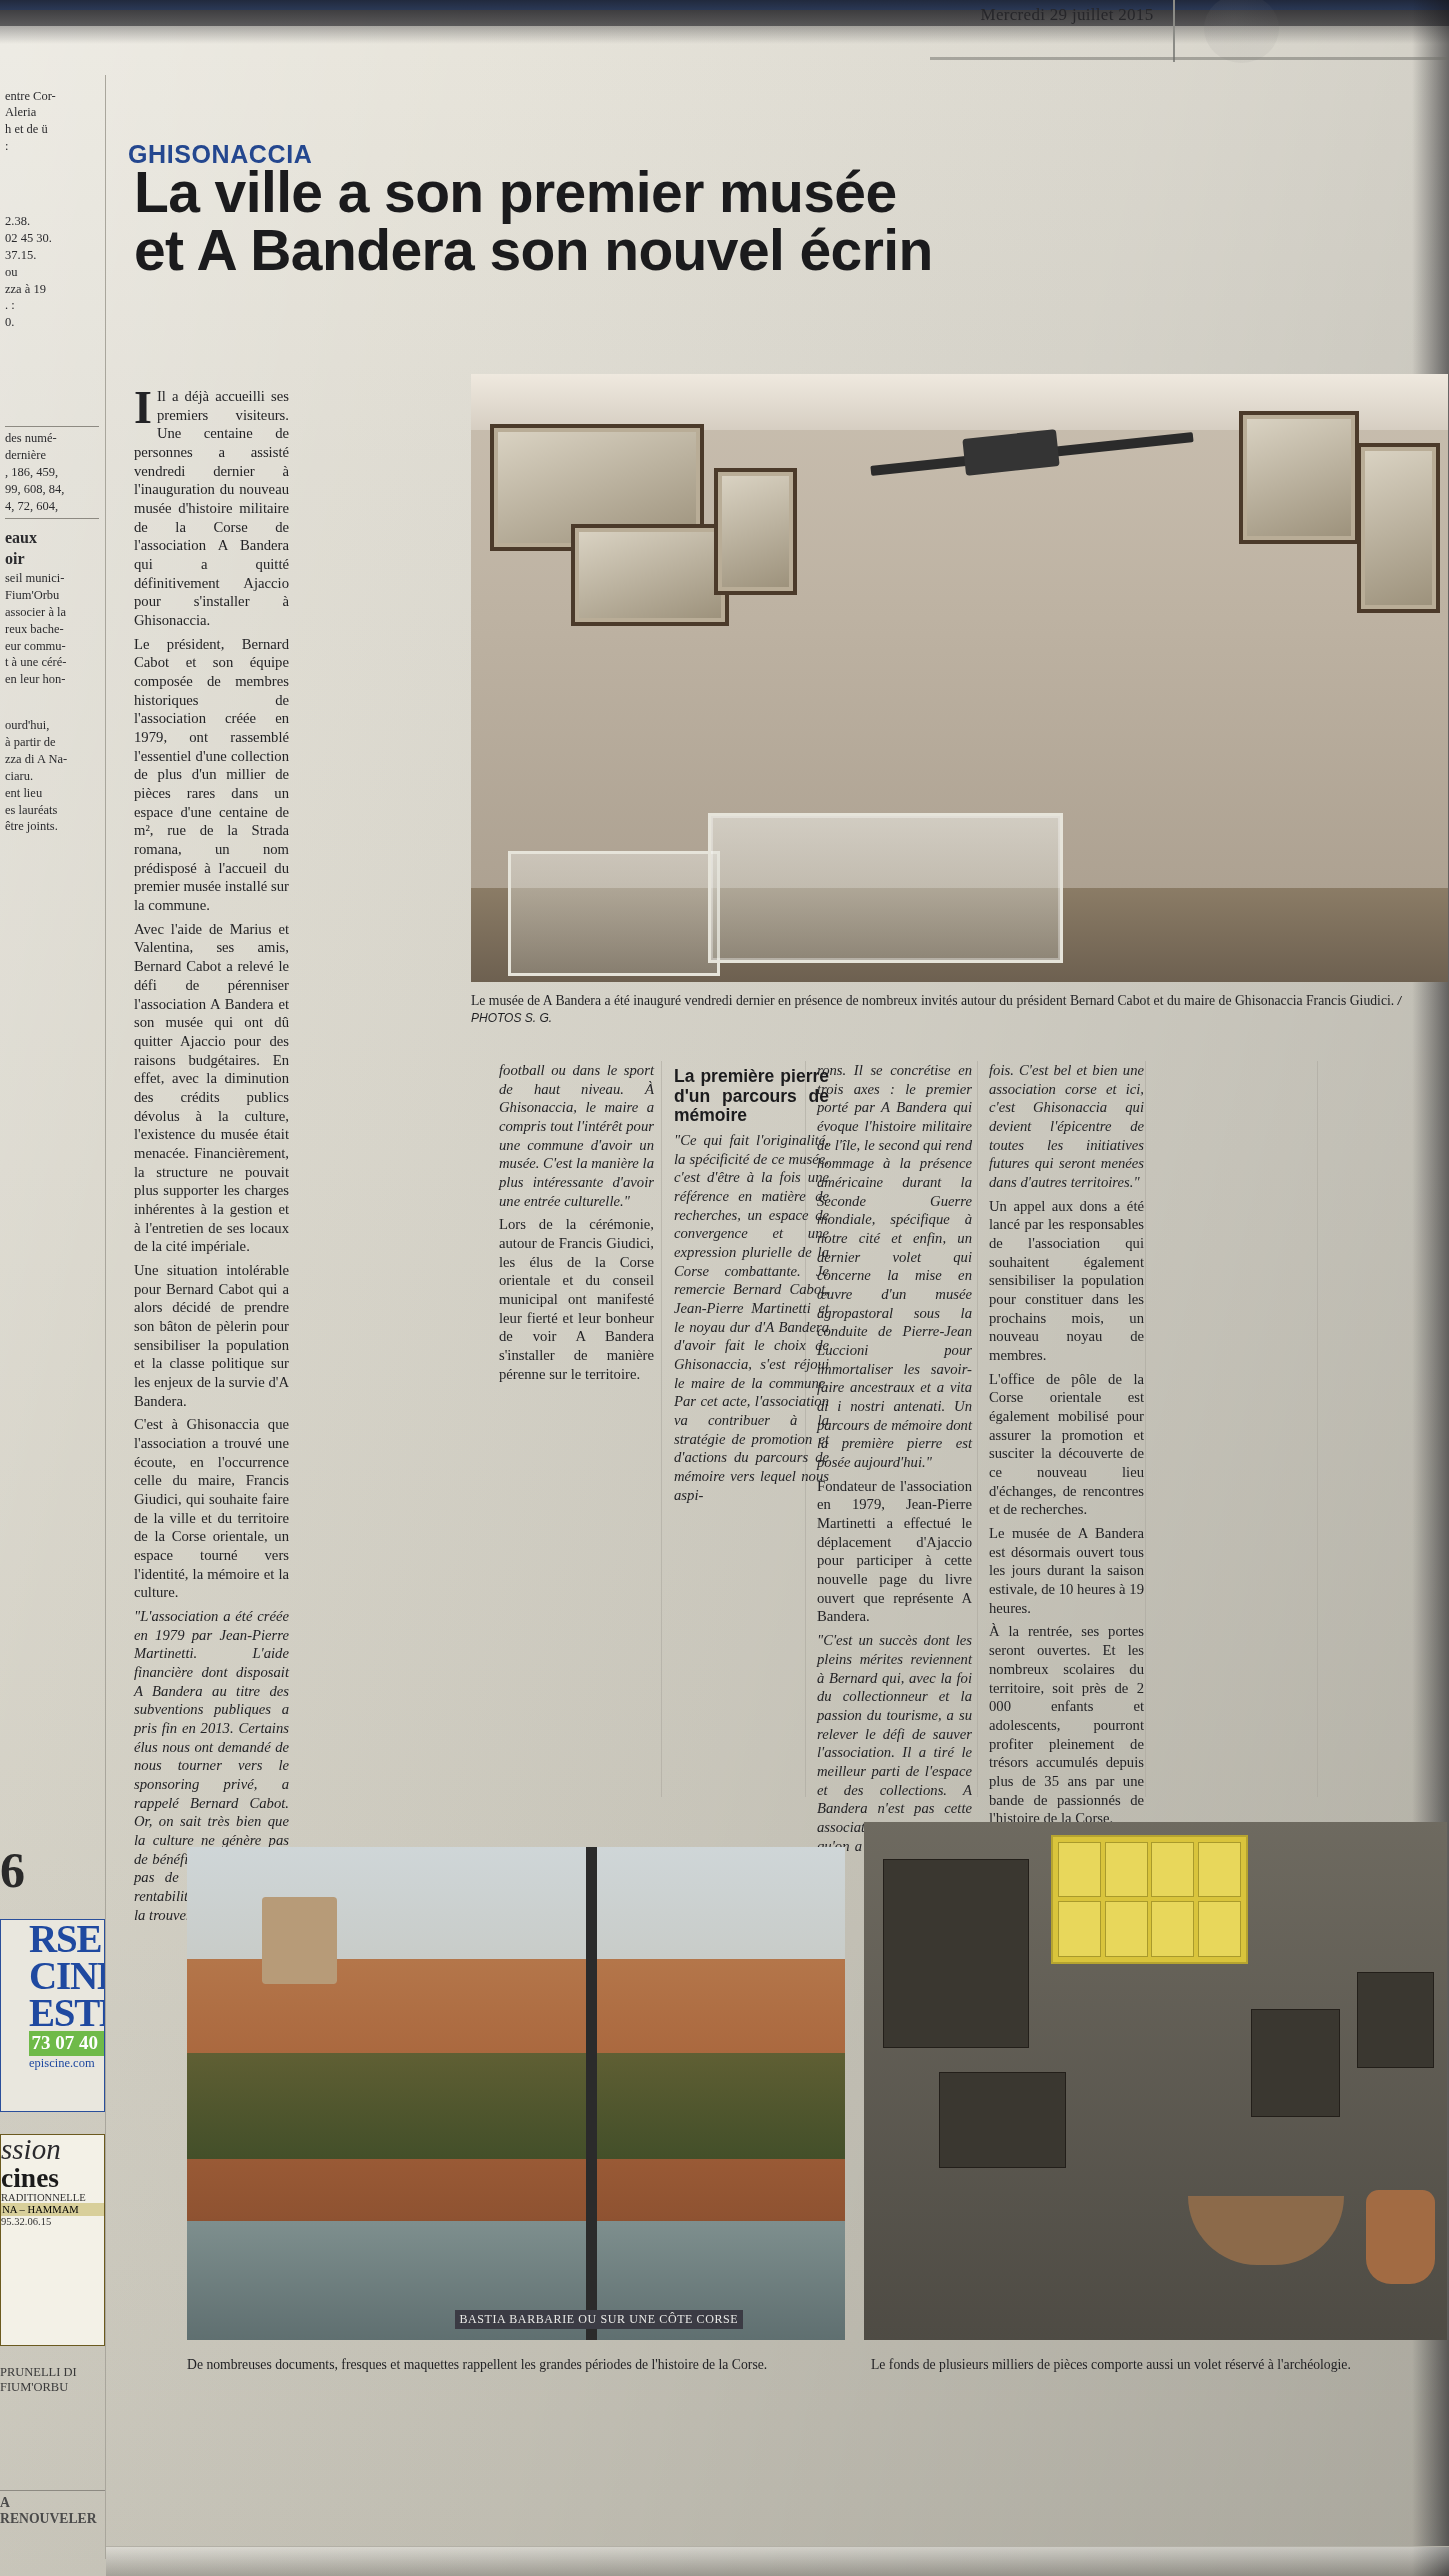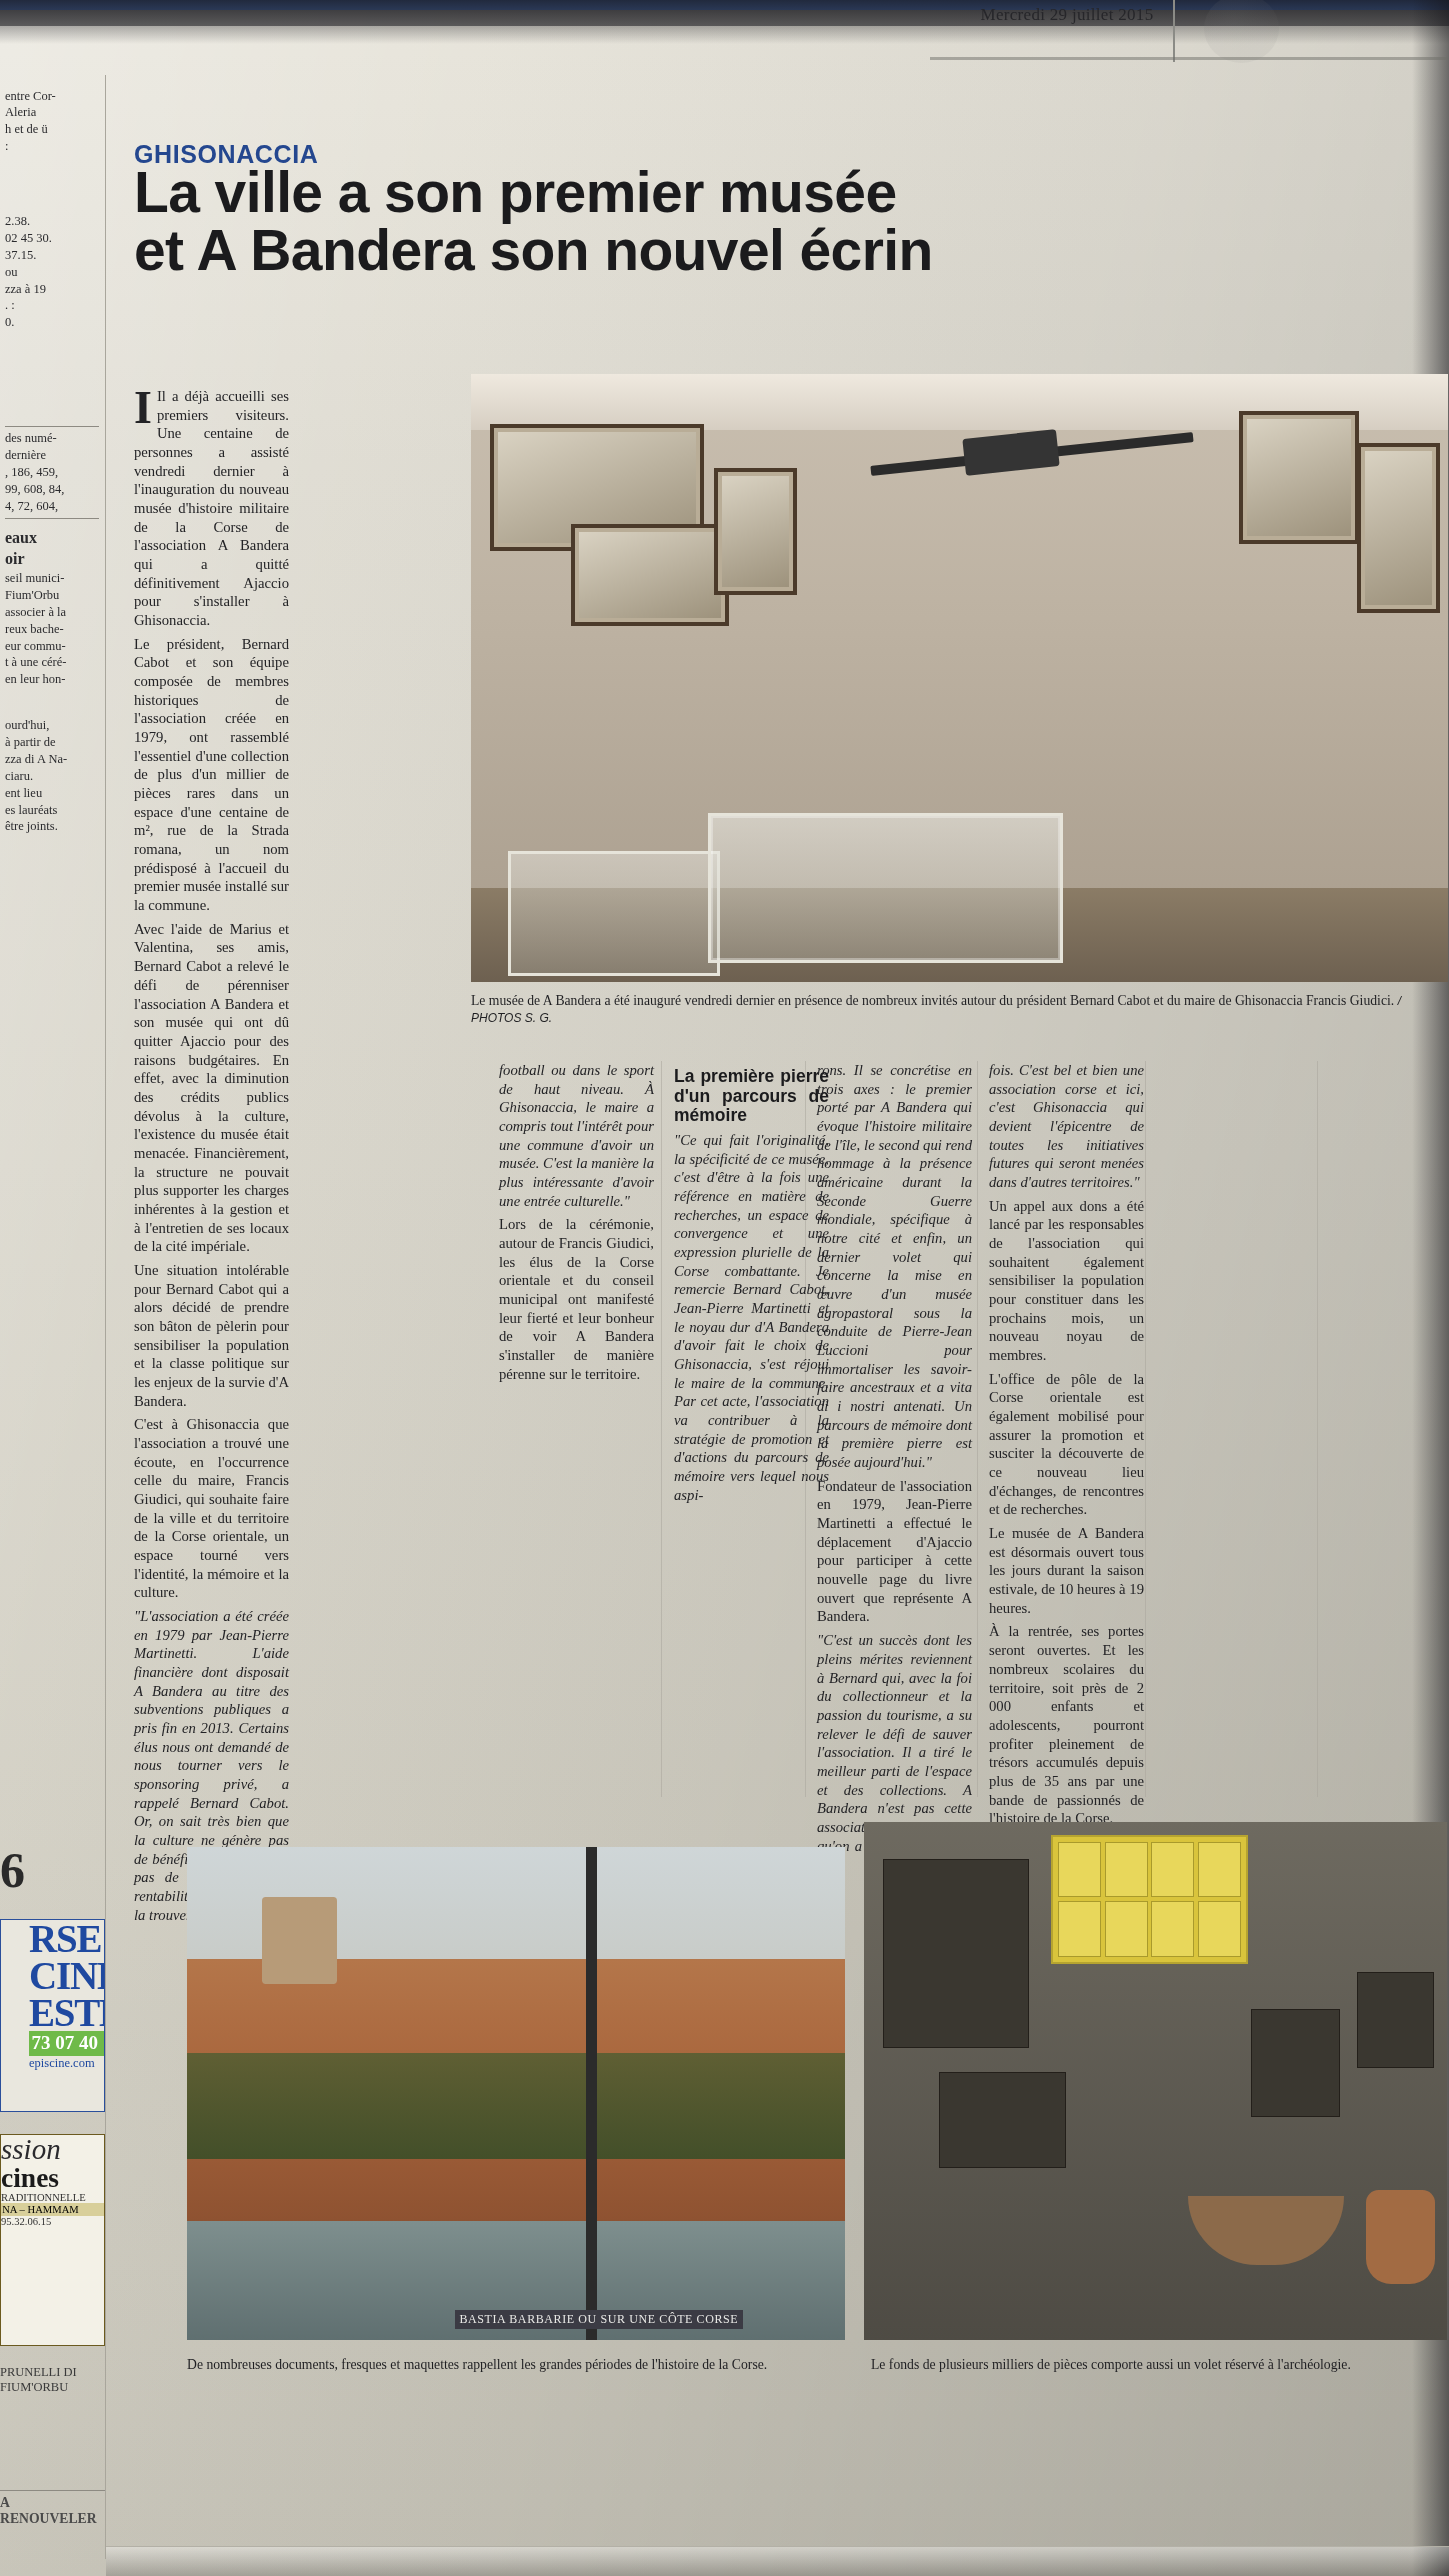--- a/index.html
+++ b/index.html
@@ -94,21 +94,21 @@
     position:absolute;left:0;top:2490px;width:105px;height:75px;
     border-top:1.9px solid #8d8a82;font-size:13.7px;font-weight:bold;color:#4b4b4b;
     padding-top:3.7px;box-sizing:border-box;
   }
   .bigsix{
     position:absolute;left:0px;top:1841px;font-size:50px;font-weight:bold;color:#2a2a2a;
   }
 
   
   .kicker{
-    position:absolute;left:134px;top:140px;
+    position:absolute;left:128px;top:140px;
     font-family:"Liberation Sans",sans-serif;font-weight:bold;
     font-size:25px;color:#24478f;letter-spacing:0.6px;
   }
   .headline{
     position:absolute;left:134px;top:163px;width:1292px;
     font-family:"Liberation Sans",sans-serif;font-weight:bold;
     font-size:57px;line-height:1.02;color:#1b1b1d;letter-spacing:-0.6px;
   }
   .headline .l2{display:block;}
 

